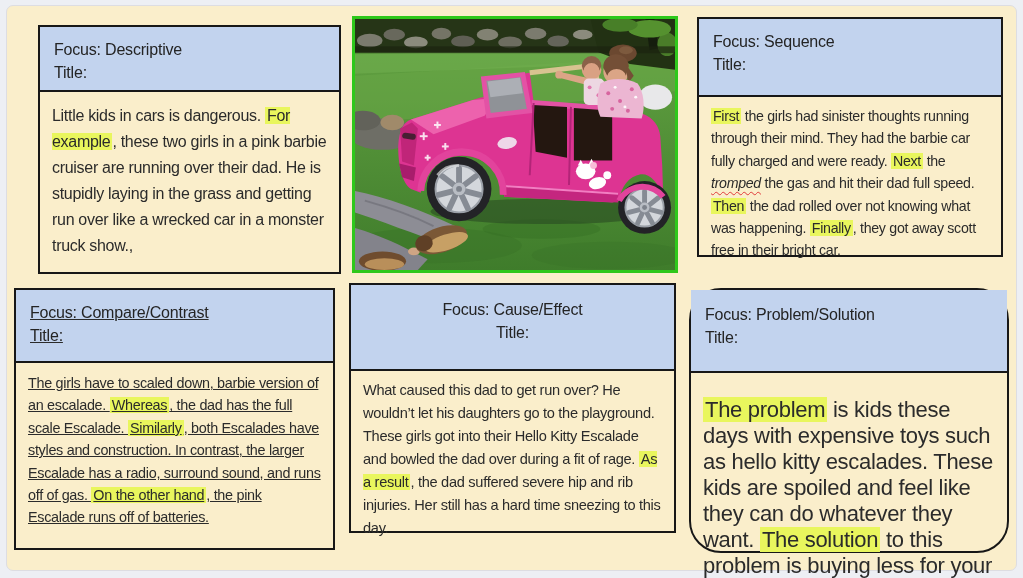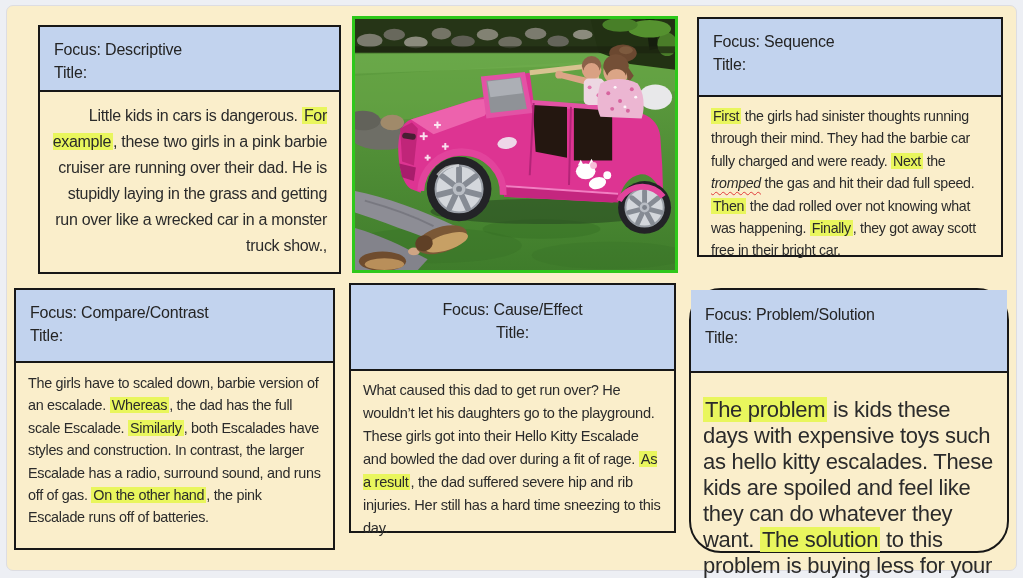--- a/index.html
+++ b/index.html
@@ -60,32 +60,32 @@
 </head>
 <body>
 
 <div class="canvas">
 
   <section class="panel" style="left:11px;top:19px;width:303px;height:249px;margin-left:20px;">
     <header class="panel-head" style="height:65px;">
       <div>Focus: Descriptive</div>
       <div>Title:</div>
     </header>
-    <div class="panel-body" style="font-size:16px;line-height:26px;padding-top:11px;text-align:right;"><span>Little kids in cars is dangerous. </span><span class="hl">For example</span><span>, these two girls in a pink barbie cruiser are running over their dad. He is stupidly laying in the grass and getting run over like a wrecked car in a monster truck show.,</span></div>
+    <div class="panel-body" style="font-size:16px;line-height:26px;padding-top:11px;"><span>Little kids in cars is dangerous. </span><span class="hl">For example</span><span>, these two girls in a pink barbie cruiser are running over their dad. He is stupidly laying in the grass and getting run over like a wrecked car in a monster truck show.,</span></div>
   </section>
 
   <section class="panel" style="left:690px;top:11px;width:306px;height:240px;">
     <header class="panel-head" style="height:78px;">
       <div>Focus: Sequence</div>
       <div>Title:</div>
     </header>
     <div class="panel-body" style="font-size:14.2px;line-height:22.4px;padding-top:8px;"><span class="hl">First</span><span> the girls had sinister thoughts running through their mind. They had the barbie car fully charged and were ready. </span><span class="hl">Next</span><span> the </span><span class="sq">tromped</span><span> the gas and hit their dad full speed. </span><span class="hl">Then</span><span> the dad rolled over not knowing what was happening. </span><span class="hl">Finally</span><span>, they got away scott free in their bright car.</span></div>
   </section>
 
-  <section class="panel" style="left:7px;top:282px;width:321px;height:262px;">
+  <section class="panel" style="left:7px;top:282px;width:321px;height:262px;text-decoration:underline;">
     <header class="panel-head" style="height:73px;">
       <div>Focus: Compare/Contrast</div>
       <div>Title:</div>
     </header>
     <div class="panel-body" style="font-size:14.4px;line-height:22.4px;padding-top:9px;"><span>The girls have to scaled down, barbie version of an escalade. </span><span class="hl">Whereas</span><span>, the dad has the full scale Escalade. </span><span class="hl">Similarly</span><span>, both Escalades have styles and construction. In contrast, the larger Escalade has a radio, surround sound, and runs off of gas. </span><span class="hl">On the other hand</span><span>, the pink Escalade runs off of batteries.</span></div>
   </section>
 
   <section class="panel" style="left:342px;top:277px;width:327px;height:250px;">
     <header class="panel-head" style="height:86px;padding-top:13px;text-align:center;">
       <div>Focus: Cause/Effect</div>

